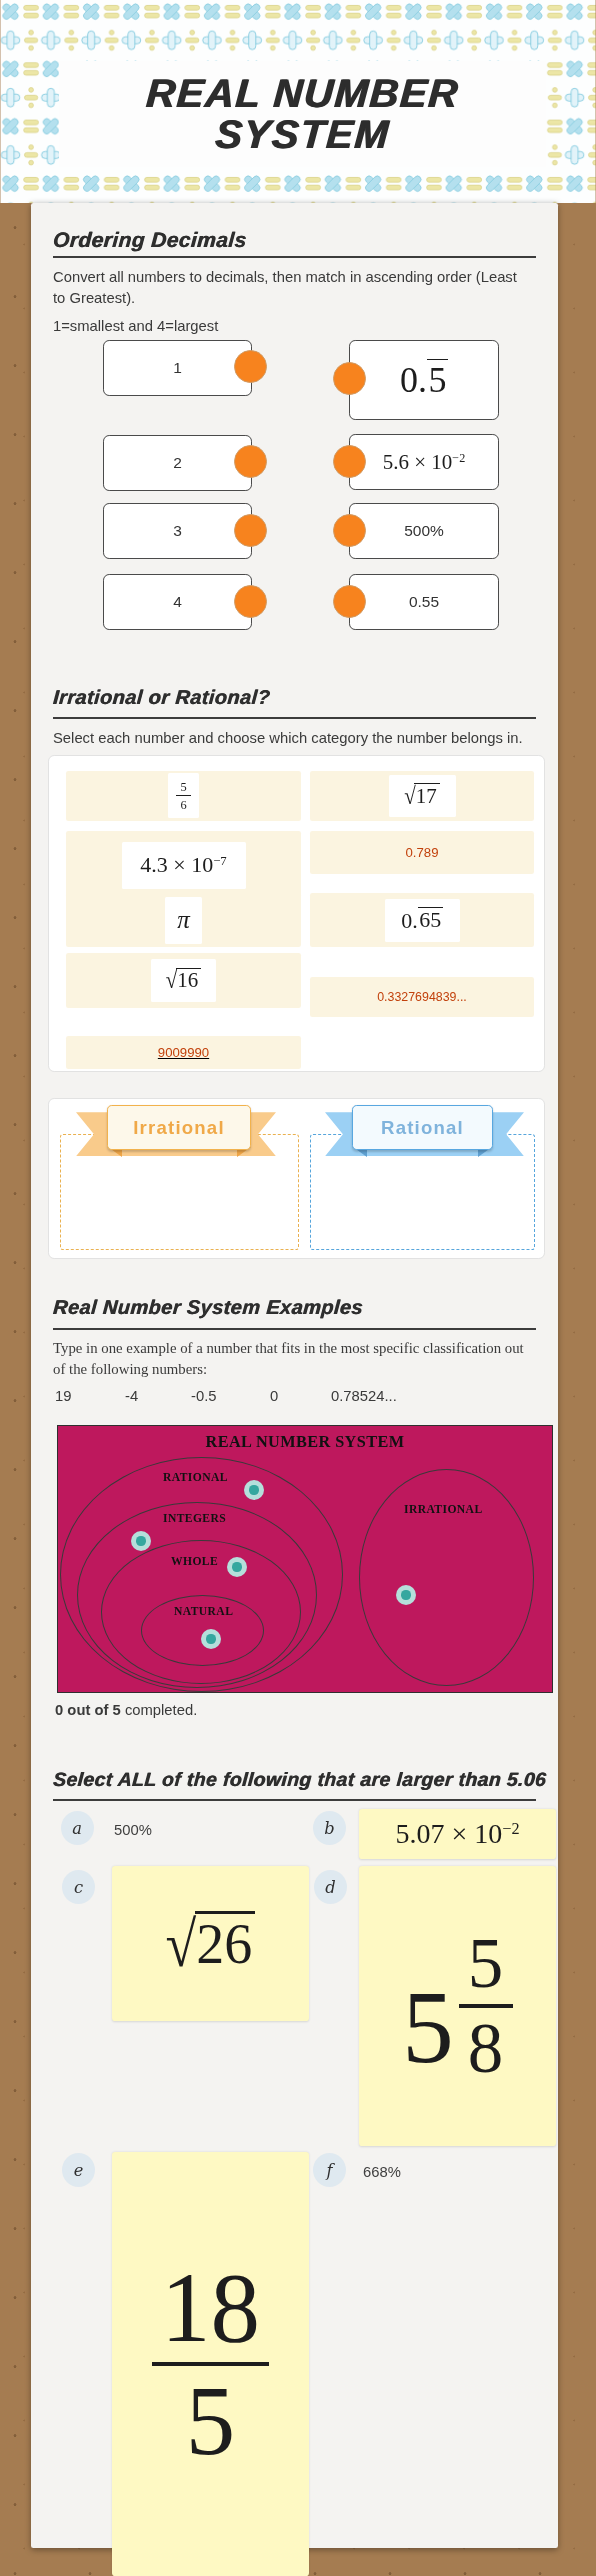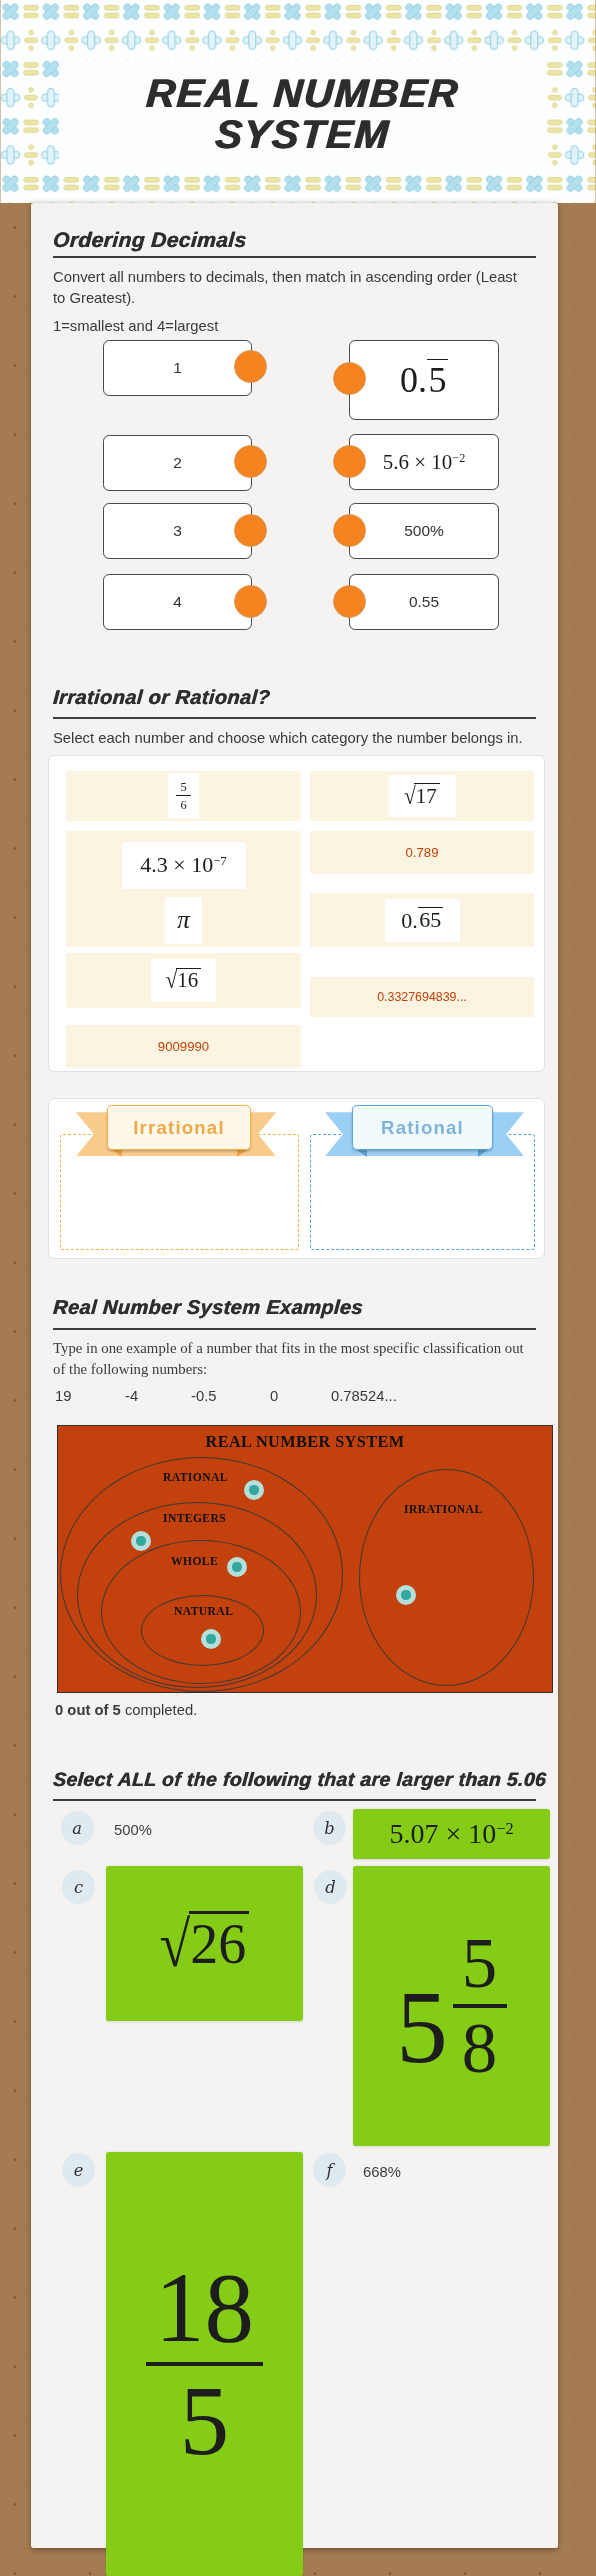--- a/index.html
+++ b/index.html
@@ -66,42 +66,42 @@
   
   .zone{position:absolute;background:#fff;border:1.6px dashed;border-radius:3.1px;box-sizing:border-box;}
   .wings{position:absolute;clip-path:polygon(0% 0%,100% 0%,91% 50%,100% 100%,0% 100%,9% 50%);}
   .fold{position:absolute;width:14px;height:10px;}
   .banner-box{
     position:absolute;border:1.6px solid;border-radius:4.7px;box-sizing:border-box;
     display:flex;align-items:center;justify-content:center;
     box-shadow:0 1.6px 2.3px rgba(0,0,0,.18);font-size:18.6px;letter-spacing:1.2px;font-weight:600;
   }
   
-  .venn{position:absolute;background:#c2410c;border:1.6px solid #2f2f2f;}
+  .venn{position:absolute;background:#be185d;border:1.6px solid #2f2f2f;}
   .vellipse{position:absolute;border:1px solid #3a3a3a;border-radius:50%;box-sizing:border-box;}
   .vlabel{
     position:absolute;font-family:"Liberation Serif",serif;font-weight:700;
     font-size:11.6px;letter-spacing:0.4px;color:#111;white-space:nowrap;
   }
   .vtitle{
     position:absolute;left:0;right:0;top:6.2px;text-align:center;
     font-family:"Liberation Serif",serif;font-weight:700;font-size:16.3px;letter-spacing:0.4px;color:#111;
   }
   .tealdot{position:absolute;width:20px;height:20px;border-radius:50%;background:#b5dfdb;
     display:flex;align-items:center;justify-content:center;cursor:pointer;}
   .tealdot .core{width:9.3px;height:9.3px;border-radius:50%;background:#35a79f;}
   
   .letter-badge{
     position:absolute;width:33px;height:34px;border-radius:50%;background:#dfe9f0;
     display:flex;align-items:center;justify-content:center;cursor:pointer;
     font-family:"DejaVu Serif",serif;font-style:italic;font-size:16.3px;color:#2f2f2f;
   }
   .opt-box{
-    position:absolute;background:#84cc16;border-radius:3.1px;box-shadow:0 0.8px 2.3px rgba(0,0,0,.12);
-    display:flex;align-items:center;justify-content:center;cursor:pointer;
+    position:absolute;background:#fef9c3;border-radius:3.1px;box-shadow:0 0.8px 2.3px rgba(0,0,0,.12);
+    display:flex;align-items:center;justify-content:center;cursor:pointer;margin-left:6px;
   }
   .opt-text{position:absolute;font-size:14.8px;color:#3f3f3f;cursor:pointer;}
   .bigwhole{font-size:103px;line-height:.9;}
   .bigfrac .fnum{border-bottom:4.7px solid #1d1d1d;padding:0 9.3px 4.7px 9.3px;}
   .bigfrac .fden{padding-top:4.7px;}
 </style>
 </head>
 <body>
 
 <div id="page">
@@ -205,21 +205,21 @@
       <div class="tile" style="left:17px;top:137px;width:235px;height:54px;">
         <span class="inset" style="width:37px;height:47px;">
           <span class="mser" style="font-size:25px;font-style:italic;">π</span>
         </span>
       </div>
       <div class="tile" style="left:17px;top:197px;width:235px;height:55px;">
         <span class="inset" style="width:65px;height:43px;">
           <span class="mser" style="font-size:21px;"><span class="sqrt-sign">√</span><span class="rad">16</span></span>
         </span>
       </div>
-      <div class="tile" style="left:17px;top:269px;width:235px;height:43px;">
+      <div class="tile" style="left:17px;top:280px;width:235px;height:33px;text-decoration:underline;">
         <span class="tile-text">9009990</span>
       </div>
 
       <div class="tile" style="left:261px;top:14.8px;width:224px;height:50px;">
         <span class="inset" style="width:67px;height:42px;">
           <span class="mser" style="font-size:21px;"><span class="sqrt-sign">√</span><span class="rad">17</span></span>
         </span>
       </div>
       <div class="tile" style="left:261px;top:75px;width:224px;height:43px;">
         <span class="tile-text">0.789</span>

